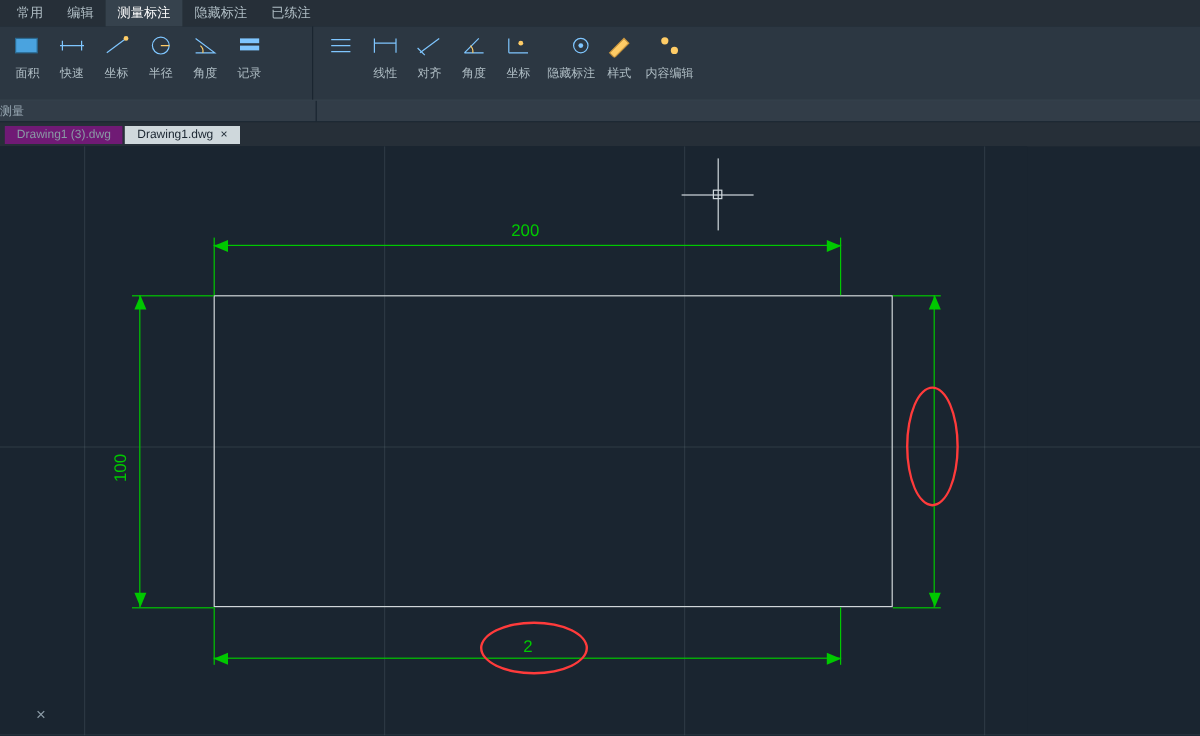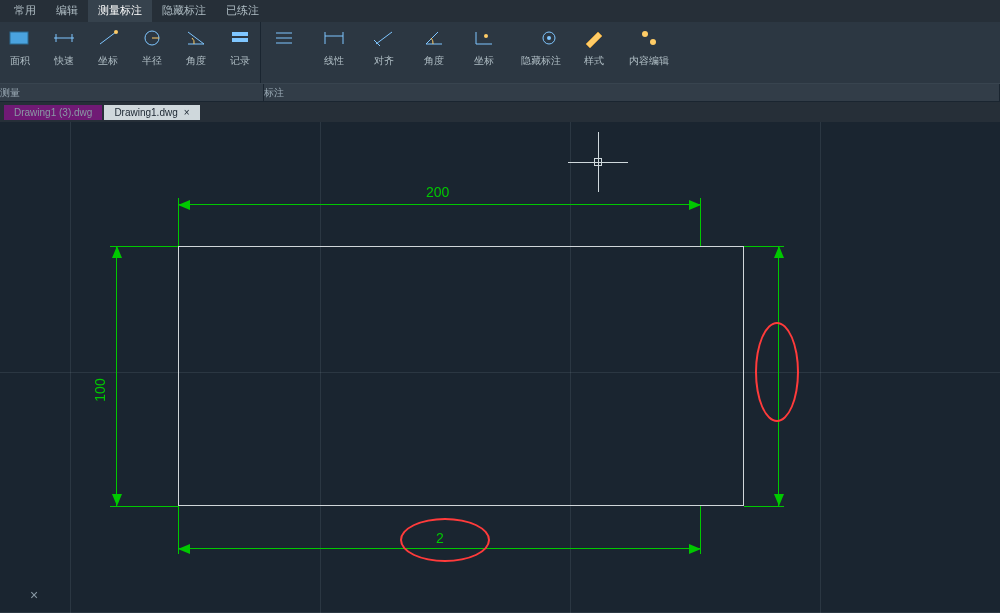--- a/index.html
+++ b/index.html
@@ -5,21 +5,21 @@
   * { margin: 0; padding: 0; box-sizing: border-box; }
   html, body { width: 1000px; height: 613px; overflow: hidden; background: #1a2530; font-family: "Microsoft YaHei", sans-serif; color: #cfd8dc; }
   
   
   .menu-tabs { display: flex; height: 22px; background: #262f38; font-size: 11px; align-items: stretch; padding-left: 4px; }
   .menu-tab { padding: 3px 10px; color: #b0bec5; cursor: pointer; }
   .menu-tab.active { background: #36424d; color: #fff; }
   
   
   .ribbon { display: flex; background: #2c3742; height: 62px; border-bottom: 1px solid #38444f; }
-  .ribbon-group { display: flex; align-items: flex-start; padding: 4px 6px 0 6px; gap: 16px; }
+  .ribbon-group { display: flex; align-items: flex-start; padding: 4px 6px 0 6px; gap: 3px; }
   .ribbon-item { display: flex; flex-direction: column; align-items: center; width: 34px; cursor: pointer; }
   .ribbon-icon { width: 24px; height: 24px; display: flex; align-items: center; justify-content: center; }
   .ribbon-label { font-size: 10px; color: #b0bec5; margin-top: 4px; white-space: nowrap; }
   
   
   .ribbon-groups-bar { display: flex; background: #323d48; height: 18px; font-size: 10px; color: #9aaab5; border-bottom: 1px solid #1a2530; }
   .group-label { text-align: left; border-right: 1px solid #1a2530; padding-top: 2px; }
   
   
   .doc-tabs { display: flex; height: 20px; background: #262f38; font-size: 10px; align-items: center; padding-left: 4px; }
@@ -187,21 +187,20 @@
             <circle cx="16" cy="14" r="3" fill="#ffcc66"></circle>
           </svg>
         </span>
       <span class="ribbon-label">内容编辑</span>
     </div>
   </div>
 </div>
 
 <div class="ribbon-groups-bar">
   <div class="group-label" style="width:264px;">测量</div>
-  <div class="group-label" style="flex:1;">标注</div>
 </div>
 
 <div class="doc-tabs">
   <div class="doc-tab"><span>Drawing1 (3).dwg</span></div>
   <div class="doc-tab active"><span>Drawing1.dwg</span><span class="close">×</span></div>
 </div>
 
 <div class="canvas">
 
   <div class="grid-line" style="left:0; top:250px; width:1000px; height:1px;"></div>

